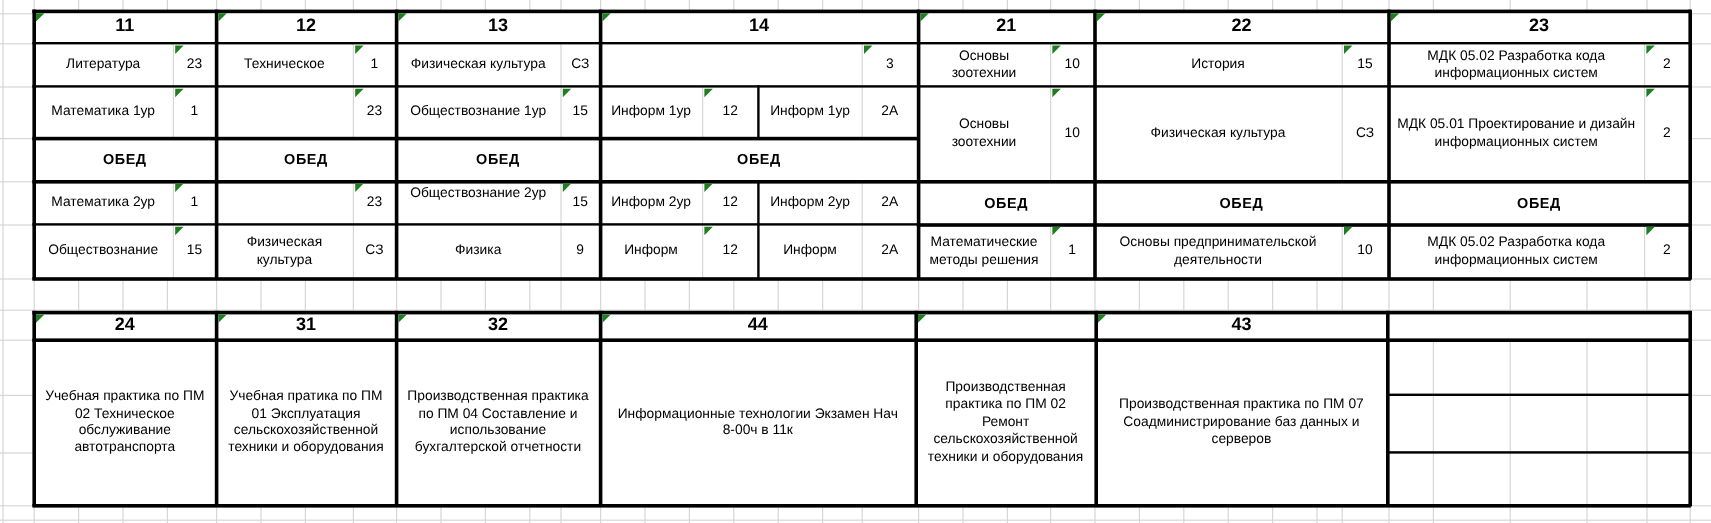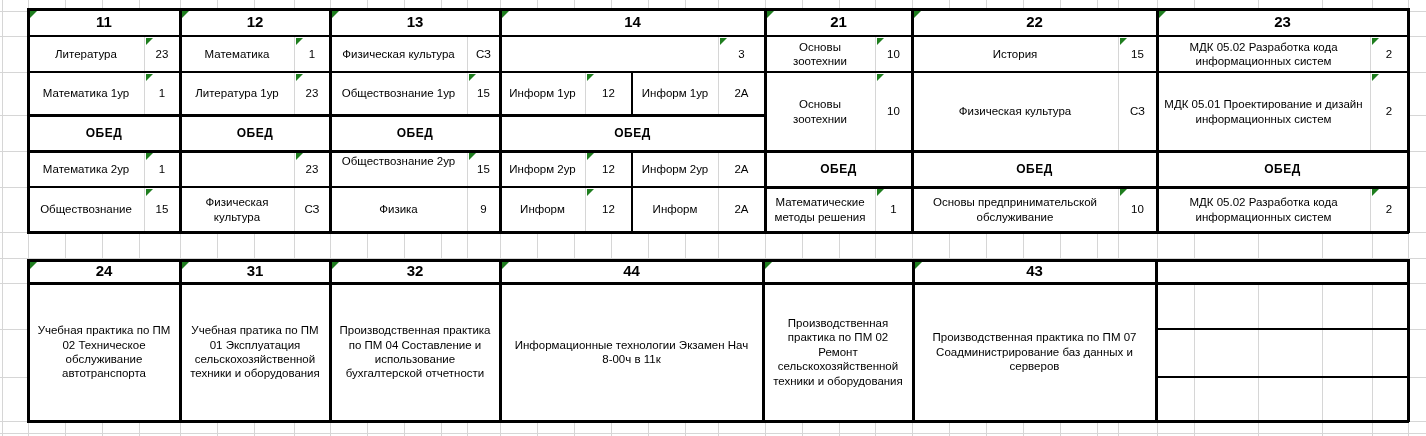--- a/index.html
+++ b/index.html
@@ -81,23 +81,22 @@
   <div class="c" style="left:144px;top:36px;width:36px;height:36px">23</div>
   <div class="c" style="left:28px;top:72px;width:116px;height:43px">Математика 1ур</div>
   <div class="c" style="left:144px;top:72px;width:36px;height:43px">1</div>
   <div class="c ln" style="left:28px;top:115px;width:152px;height:36px">ОБЕД</div>
   <div class="c" style="left:28px;top:151px;width:116px;height:36px">Математика 2ур</div>
   <div class="c" style="left:144px;top:151px;width:36px;height:36px">1</div>
   <div class="c" style="left:28px;top:187px;width:116px;height:45px">Обществознание</div>
   <div class="c" style="left:144px;top:187px;width:36px;height:45px">15</div>
 
   <div class="c hd" style="left:180px;top:9px;width:150px;height:27px">12</div>
-  <div class="c" style="left:180px;top:36px;width:114px;height:36px">Математика</div>
+  <div class="c" style="left:180px;top:36px;width:114px;height:36px">Техническое</div>
   <div class="c" style="left:294px;top:36px;width:36px;height:36px">1</div>
-  <div class="c" style="left:180px;top:72px;width:114px;height:43px">Литература 1ур</div>
   <div class="c" style="left:294px;top:72px;width:36px;height:43px">23</div>
   <div class="c ln" style="left:180px;top:115px;width:150px;height:36px">ОБЕД</div>
   <div class="c" style="left:294px;top:151px;width:36px;height:36px">23</div>
   <div class="c" style="left:180px;top:187px;width:114px;height:45px">Физическая культура</div>
   <div class="c" style="left:294px;top:187px;width:36px;height:45px">СЗ</div>
 
   <div class="c hd" style="left:330px;top:9px;width:170px;height:27px">13</div>
   <div class="c" style="left:330px;top:36px;width:137px;height:36px">Физическая культура</div>
   <div class="c" style="left:467px;top:36px;width:33px;height:36px">СЗ</div>
   <div class="c" style="left:330px;top:72px;width:137px;height:43px">Обществознание 1ур</div>
@@ -132,21 +131,21 @@
   <div class="c ln" style="left:765px;top:151px;width:147px;height:36px">ОБЕД</div>
   <div class="c" style="left:765px;top:187px;width:110px;height:45px">Математические методы решения</div>
   <div class="c" style="left:875px;top:187px;width:37px;height:45px">1</div>
 
   <div class="c hd" style="left:912px;top:9px;width:245px;height:27px">22</div>
   <div class="c" style="left:912px;top:36px;width:206px;height:36px">История</div>
   <div class="c" style="left:1118px;top:36px;width:39px;height:36px">15</div>
   <div class="c" style="left:912px;top:72px;width:206px;height:79px">Физическая культура</div>
   <div class="c" style="left:1118px;top:72px;width:39px;height:79px">СЗ</div>
   <div class="c ln" style="left:912px;top:151px;width:245px;height:36px">ОБЕД</div>
-  <div class="c" style="left:912px;top:187px;width:206px;height:45px">Основы предпринимательской обслуживание</div>
+  <div class="c" style="left:912px;top:187px;width:206px;height:45px">Основы предпринимательской деятельности</div>
   <div class="c" style="left:1118px;top:187px;width:39px;height:45px">10</div>
 
   <div class="c hd" style="left:1157px;top:9px;width:251px;height:27px">23</div>
   <div class="c" style="left:1157px;top:36px;width:213px;height:36px">МДК 05.02 Разработка кода информационных систем</div>
   <div class="c" style="left:1370px;top:36px;width:38px;height:36px">2</div>
   <div class="c" style="left:1157px;top:72px;width:213px;height:79px">МДК 05.01 Проектирование и дизайн информационных систем</div>
   <div class="c" style="left:1370px;top:72px;width:38px;height:79px">2</div>
   <div class="c ln" style="left:1157px;top:151px;width:251px;height:36px">ОБЕД</div>
   <div class="c" style="left:1157px;top:187px;width:213px;height:45px">МДК 05.02 Разработка кода информационных систем</div>
   <div class="c" style="left:1370px;top:187px;width:38px;height:45px">2</div>

